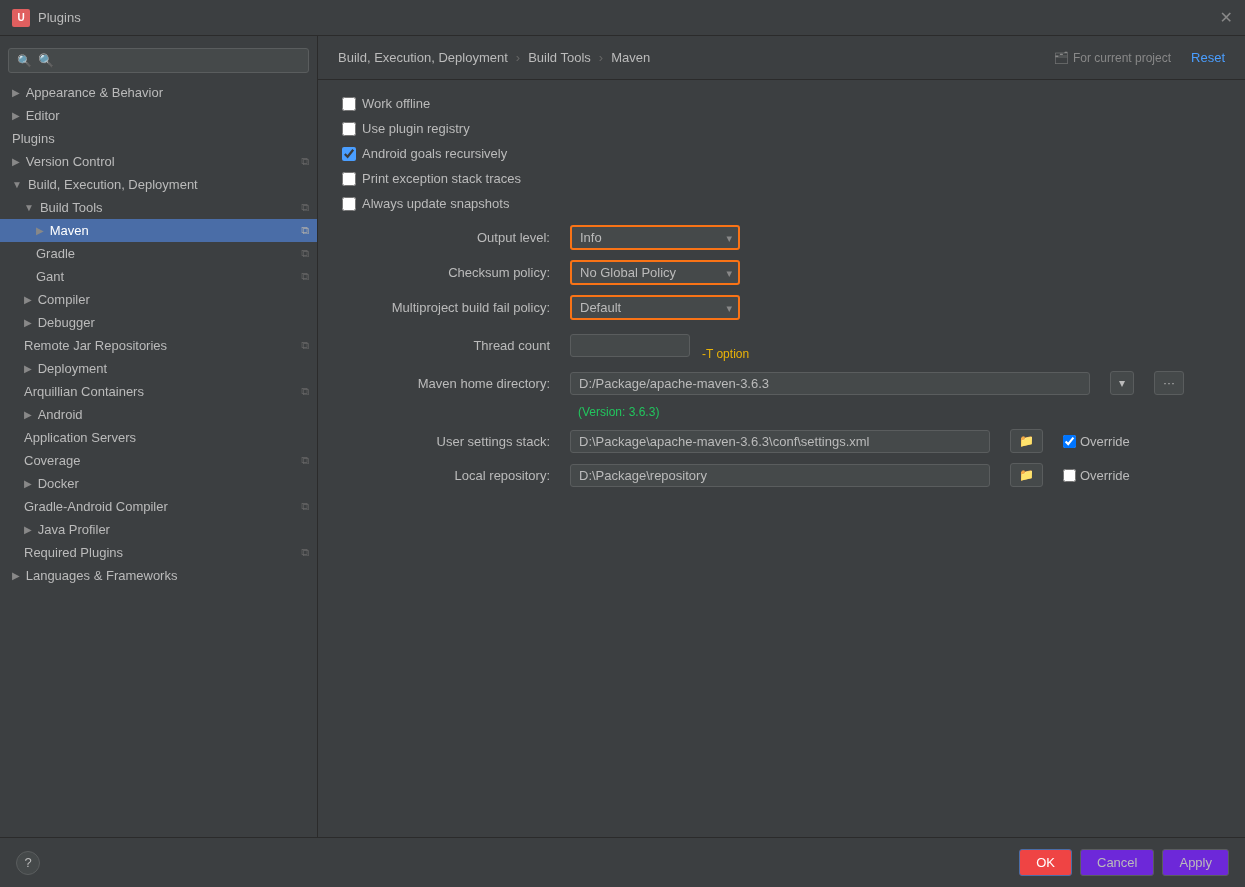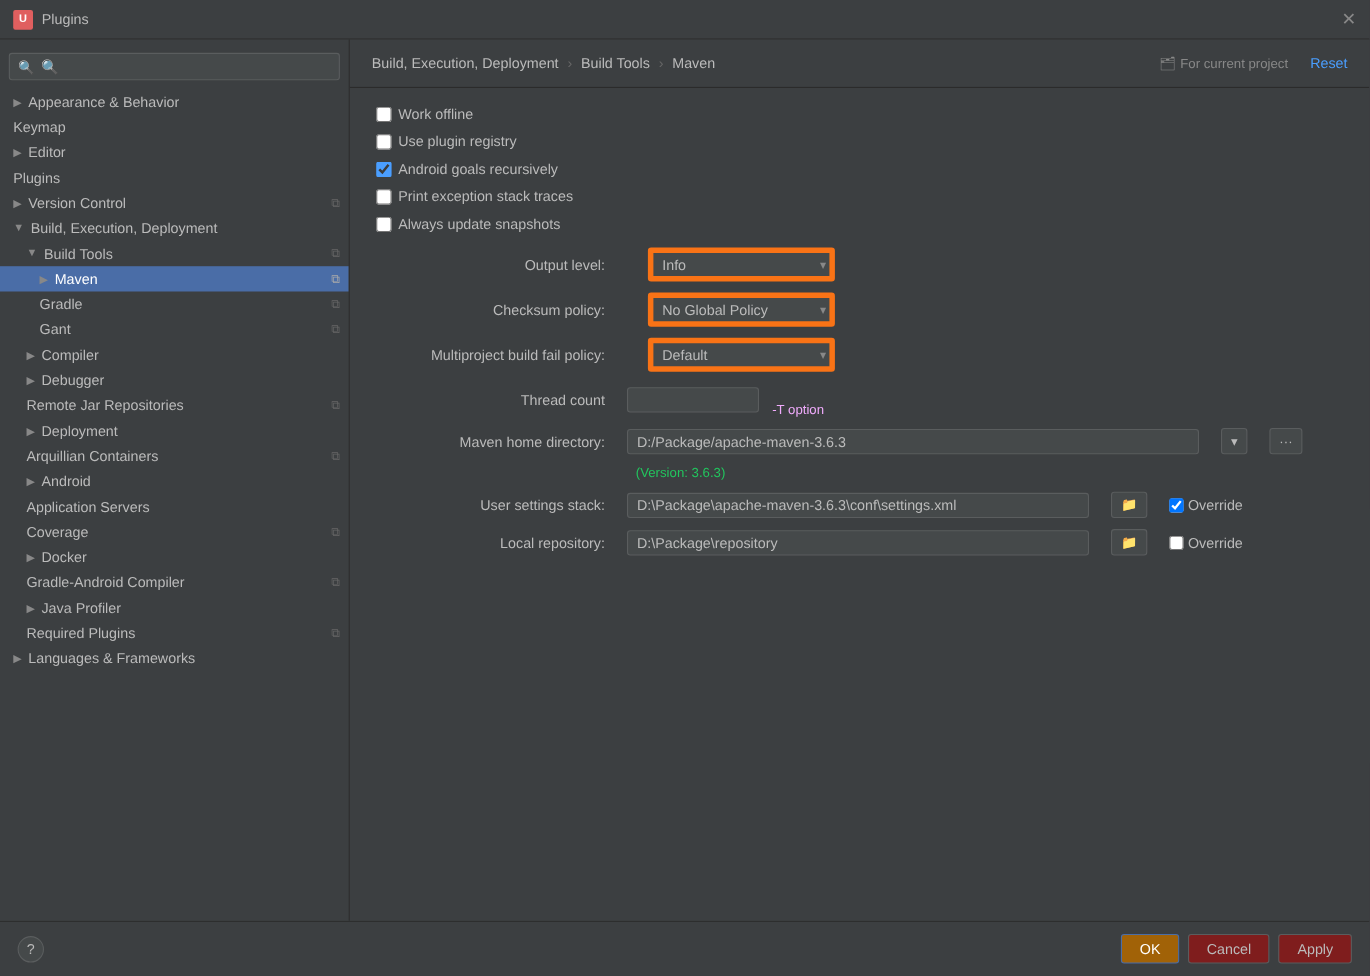--- a/index.html
+++ b/index.html
@@ -147,31 +147,30 @@
 
     .field-label {
       color: #bbbbbb;
       min-width: 220px;
       text-align: right;
       padding-right: 12px;
     }
 
     .form-select {
       background: #45494a;
-      border: 5px solid #f97316;
+      border: 2px solid #f97316;
       color: #bbbbbb;
       padding: 3px 24px 3px 8px;
       border-radius: 3px;
       font-size: 13px;
       appearance: none;
       -webkit-appearance: none;
       cursor: pointer;
       min-width: 170px;
       outline: none;
-      margin-left: 19px;
     }
 
     .select-wrapper {
       position: relative;
       display: inline-block;
     }
     .select-wrapper::after {
       content: "▾";
       position: absolute;
       right: 8px;
@@ -187,21 +186,21 @@
       border: 1px solid #5a5d5e;
       color: #bbbbbb;
       padding: 3px 8px;
       border-radius: 3px;
       font-size: 13px;
       outline: none;
       width: 120px;
     }
 
     .t-option-label {
-      color: #f0abfc;
+      color: #eab308;
       font-size: 12px;
       margin-left: 4px;
       margin-top: 17px;
     }
 
     .path-row {
       display: flex;
       align-items: center;
       gap: 20px;
     }
@@ -253,26 +252,26 @@
     }
 
     .btn {
       padding: 5px 16px;
       border-radius: 3px;
       font-size: 13px;
       cursor: pointer;
       border: 1px solid #5a5d5e;
     }
     .btn-primary {
-      background: #a16207;
+      background: #ef4444;
       color: white;
       border-color: #4a6da7;
     }
     .btn-secondary {
-      background: #7f1d1d;
+      background: #6d28d9;
       color: #bbbbbb;
     }
 
     .help-btn {
       width: 24px; height: 24px;
       border-radius: 50%;
       border: 1px solid #5a5d5e;
       background: #45494a;
       color: #bbbbbb;
       cursor: pointer;
@@ -302,23 +301,20 @@
     <div class="search-box">
       <span class="search-icon">🔍</span>
       <input type="text" placeholder="🔍" style="">
     </div>
 
     <div class="sidebar-item level0">
       <span class="expand-arrow">▶</span>
       <span>Appearance &amp; Behavior</span>
     </div>
 
-    <div class="sidebar-item level0">
-      <span>Keymap</span>
-    </div>
 
     <div class="sidebar-item level0">
       <span class="expand-arrow">▶</span>
       <span>Editor</span>
     </div>
 
     <div class="sidebar-item level0">
       <span>Plugins</span>
     </div>
 

